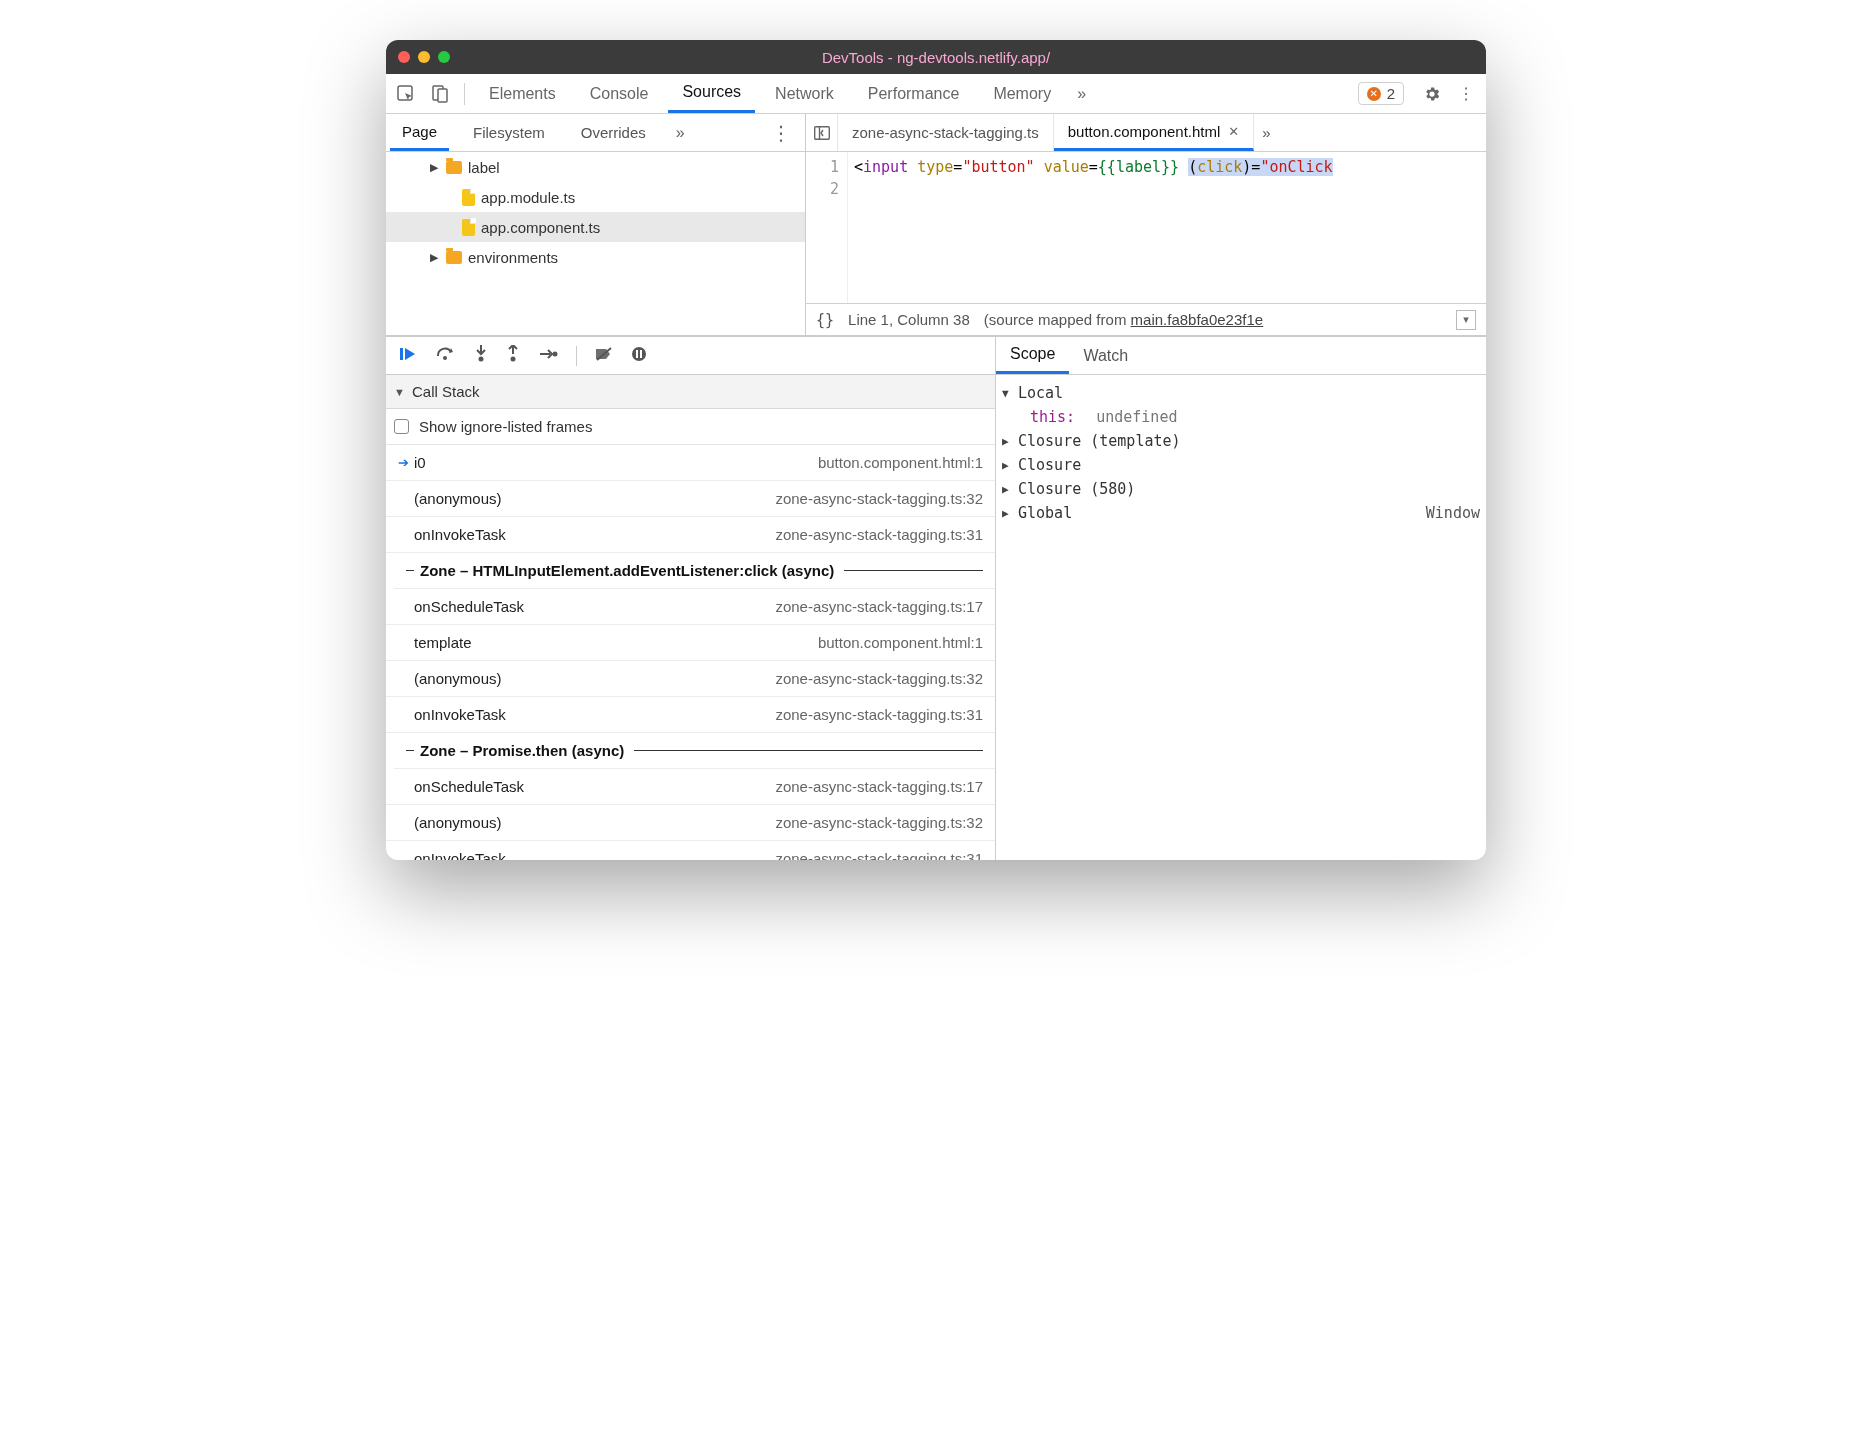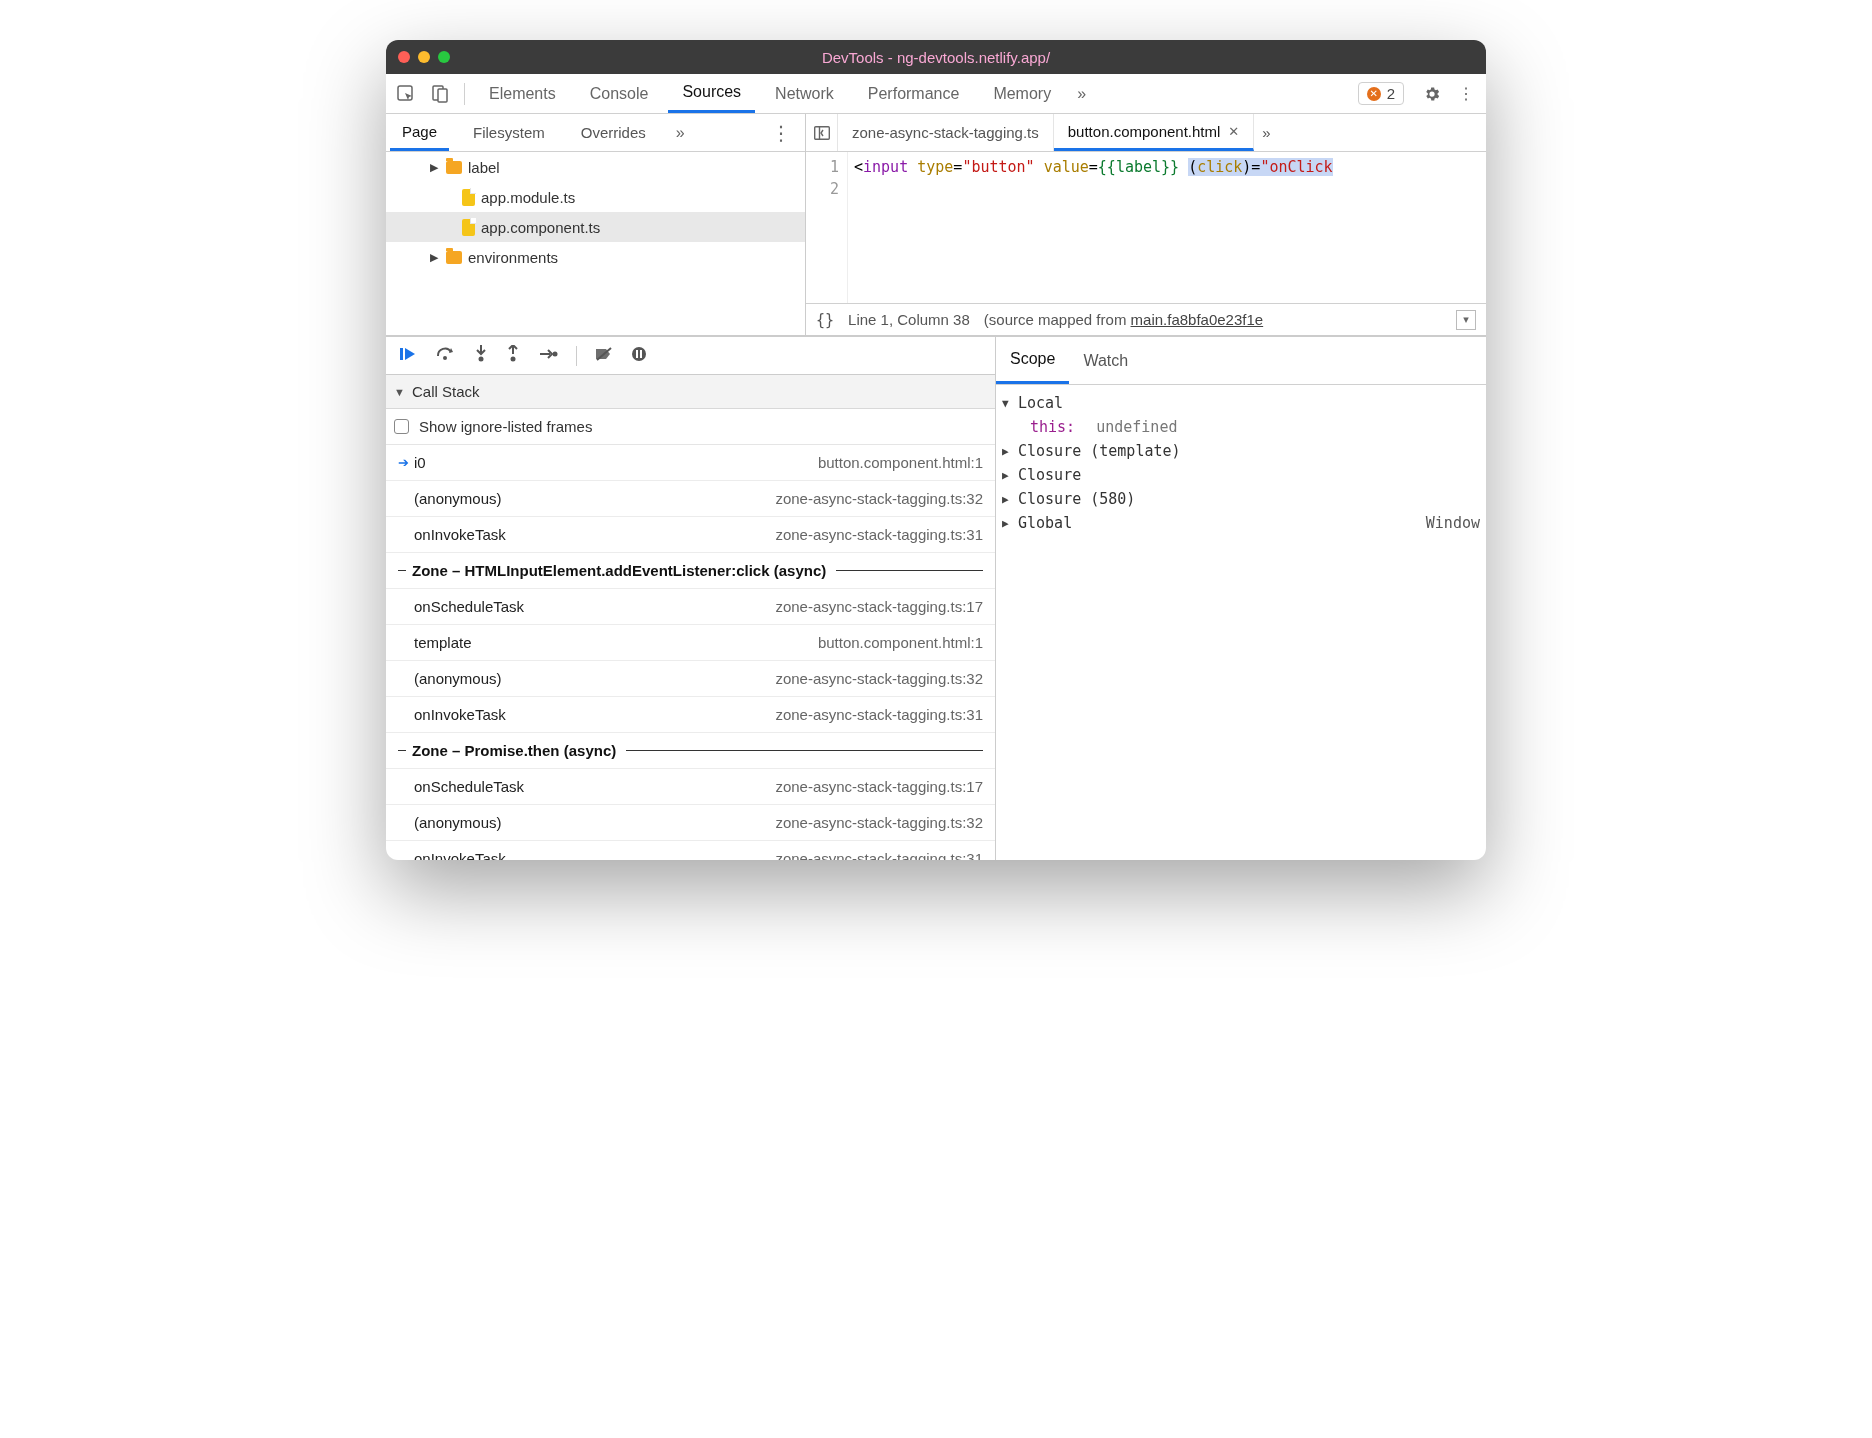--- a/index.html
+++ b/index.html
@@ -157,25 +157,25 @@
     position:relative;
   }
   .framegrp::before,.framegrp::after{
     content:"";position:absolute;height:1px;background:#444;top:50%;
   }
   .framegrp::before{left:-0px;width:8px;}
   .framegrp::after{right:0;left:0;margin-left:auto;}
   
   .grline-l{width:8px;height:1px;background:#333;margin-right:6px;}
   .grline-r{flex:1;height:1px;background:#333;margin-left:10px;}
-  .framegrp{position:static;}
+  .framegrp{position:static;margin-left:8px;}
   .framegrp::before,.framegrp::after{display:none;}
   
   .dbg-right{flex:1;display:flex;flex-direction:column;}
-  .scope-tabs{height:48px;border-bottom:1px solid #d0d0d0;display:flex;align-items:center;}
+  .scope-tabs{height:38px;border-bottom:1px solid #d0d0d0;display:flex;align-items:center;}
   .scope-tab{padding:0 14px;height:100%;display:flex;align-items:center;font-size:16px;color:#555;cursor:pointer;}
   .scope-tab.active{border-bottom:3px solid #1a73e8;color:#111;}
   .scope-body{flex:1;padding:6px 6px;font-family:Menlo,Consolas,monospace;font-size:15px;color:#333;overflow:auto;}
   .srow{display:flex;align-items:center;height:24px;gap:6px;}
   .srow .tri{width:10px;font-size:11px;color:#444;}
   .srow .k{color:#9a1f8e;}
   .srow .v{color:#777;}
   .srow.ind{padding-left:28px;}
   .srow .rhs{margin-left:auto;color:#555;}
 </style>

